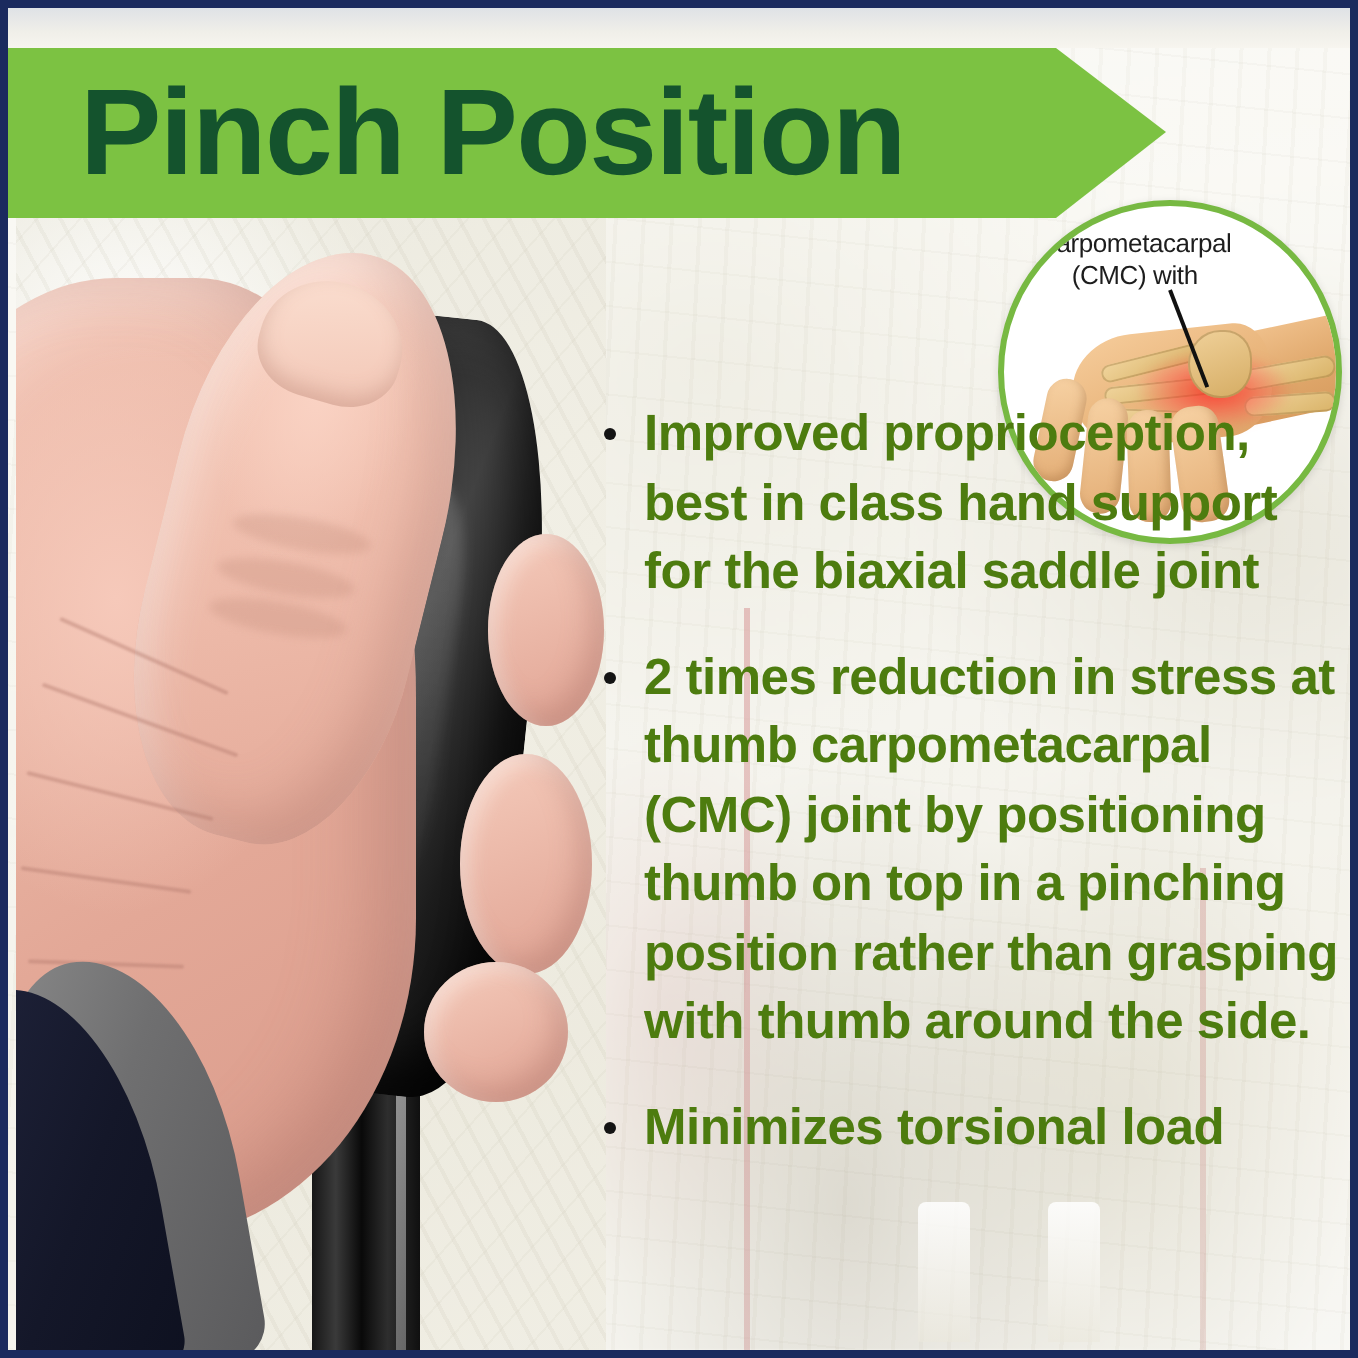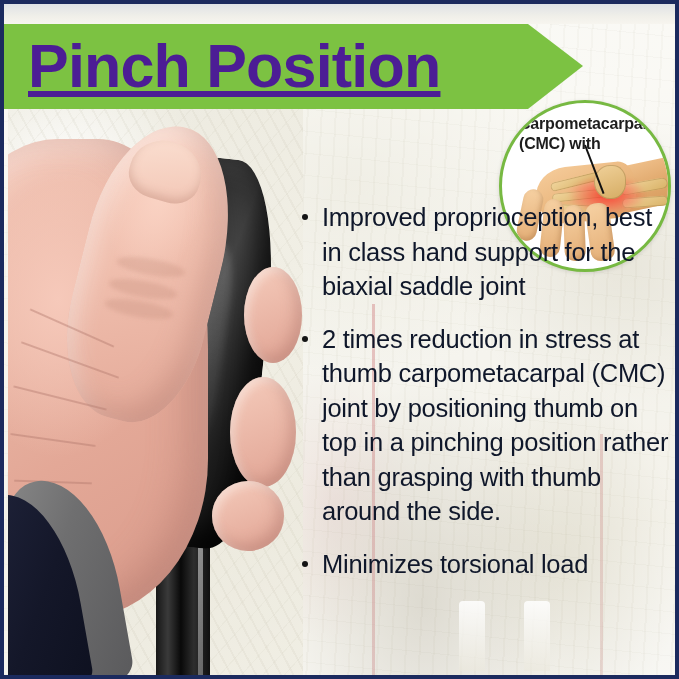--- a/index.html
+++ b/index.html
@@ -57,29 +57,28 @@
 
   
   .banner{
     position:absolute;top:20px;left:0;
     width:579px;height:85px;
     background:#7cc242;
     clip-path:polygon(0 0, 524px 0, 579px 42px, 524px 85px, 0 85px);
     display:flex;align-items:center;
   }
   .banner-title{
-    margin-left:24px;
-    color:#4c1d95;
+    margin-left:36px;
+    color:#14532d;
     font-size:61px;
     font-weight:bold;
     letter-spacing:-.8px;
     line-height:1;
     white-space:nowrap;
     font-family:"Liberation Sans",sans-serif;
-    text-decoration:underline;
   }
 
   
   .photo{
     position:absolute;left:4px;top:105px;width:295px;height:570px;
     overflow:hidden;
   }
   .photo-bg{
     position:absolute;inset:0;
     background:
@@ -187,25 +186,26 @@
   .inset{
     position:absolute;left:495px;top:96px;width:166px;height:166px;
     border-radius:50%;
     background:#fff;
     border:3px solid #77b942;
     overflow:hidden;
     box-shadow:0 1px 4px rgba(0,0,0,.12);
   }
   .inset-label{
     position:absolute;left:17px;top:11px;
-    font-size:16px;font-weight:bold;color:#1d1d1d;
+    font-size:13px;font-weight:normal;color:#1d1d1d;
     line-height:1.25;
     letter-spacing:-.2px;
     z-index:4;
     white-space:nowrap;
+    text-align:center;
   }
   .inset-pointer{
     position:absolute;left:82px;top:42px;width:2px;height:52px;
     background:#111;
     transform:rotate(-21deg);
     transform-origin:top center;
     z-index:4;
   }
   .ana-forearm{
     position:absolute;left:96px;top:60px;width:86px;height:46px;
@@ -239,23 +239,23 @@
   .ana-thumbjoint{
     position:absolute;left:92px;top:62px;width:32px;height:34px;
     background:linear-gradient(160deg,#f0d19a,#d5ac63);
     border-radius:50% 42% 46% 50%;
     box-shadow:0 0 0 1px rgba(150,110,55,.4) inset;
   }
 
   
   .bullets{
     position:absolute;left:296px;top:196px;width:378px;
-    color:#0f172a;
+    color:#4d7c0f;
     font-size:25.5px;
-    font-weight:normal;
+    font-weight:bold;
     line-height:34.5px;
     letter-spacing:-.25px;
     font-family:"Liberation Sans",sans-serif;
   }
   .bullet{
     position:relative;
     padding-left:22px;
     margin-bottom:18px;
   }
   .bullet:last-child{margin-bottom:0;margin-top:11px;}

